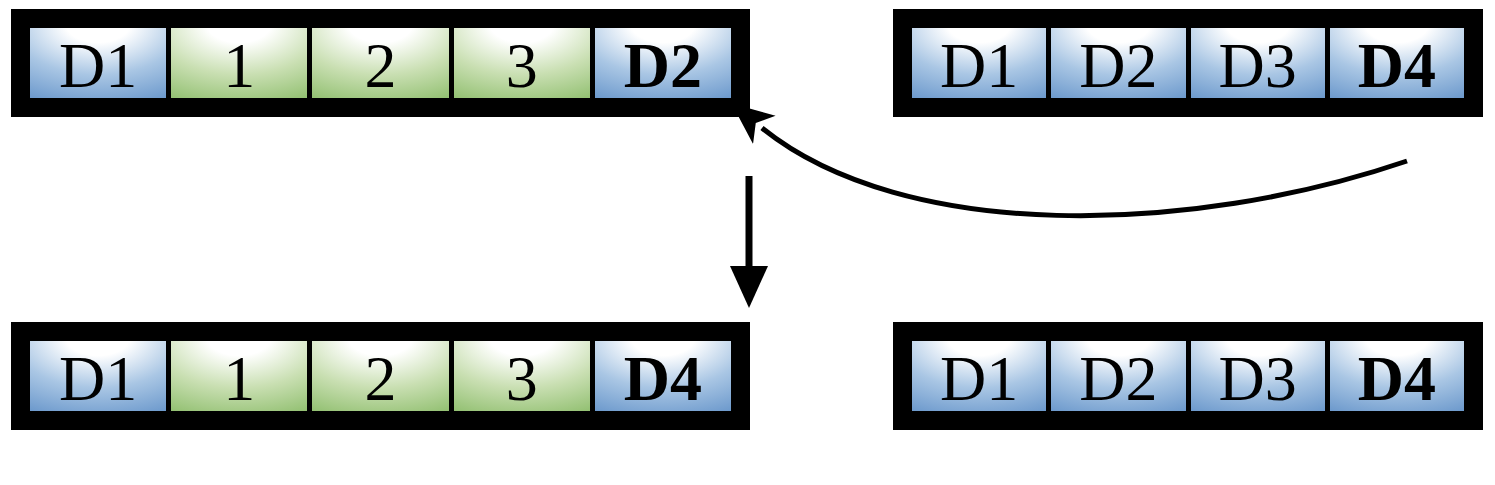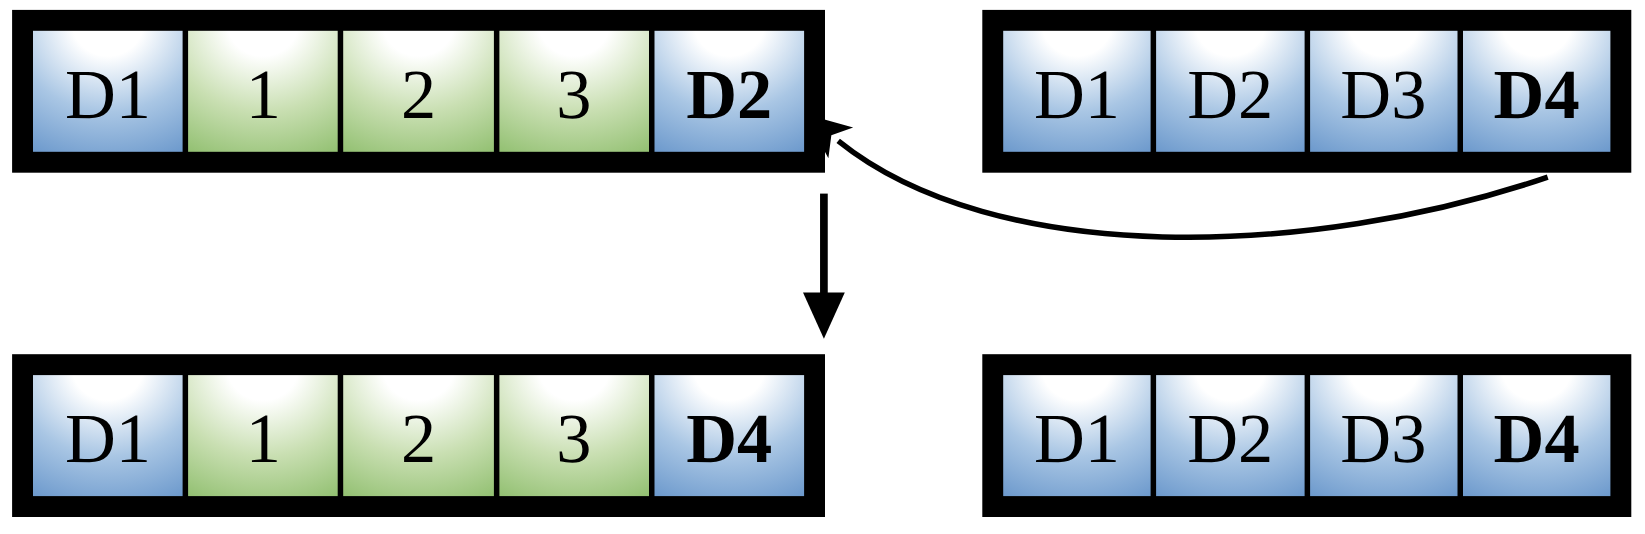--- a/index.html
+++ b/index.html
@@ -15,21 +15,21 @@
     background: #ffffff;
     overflow: hidden;
   }
   .row {
     position: absolute;
     display: flex;
     gap: 5px;
     padding: 19px;
     box-sizing: border-box;
     background: var(--line, #000000);
-    height: 148px;
+    height: 108px;
   }
   .row-left  { left: 11px;  width: 739px; }
   .row-right { left: 893px; width: 590px; }
   .row-top    { top: 9px; }
   .row-bottom { top: 322px; }
   .cell {
     flex: 1 1 0;
     display: flex;
     align-items: center;
     justify-content: center;

